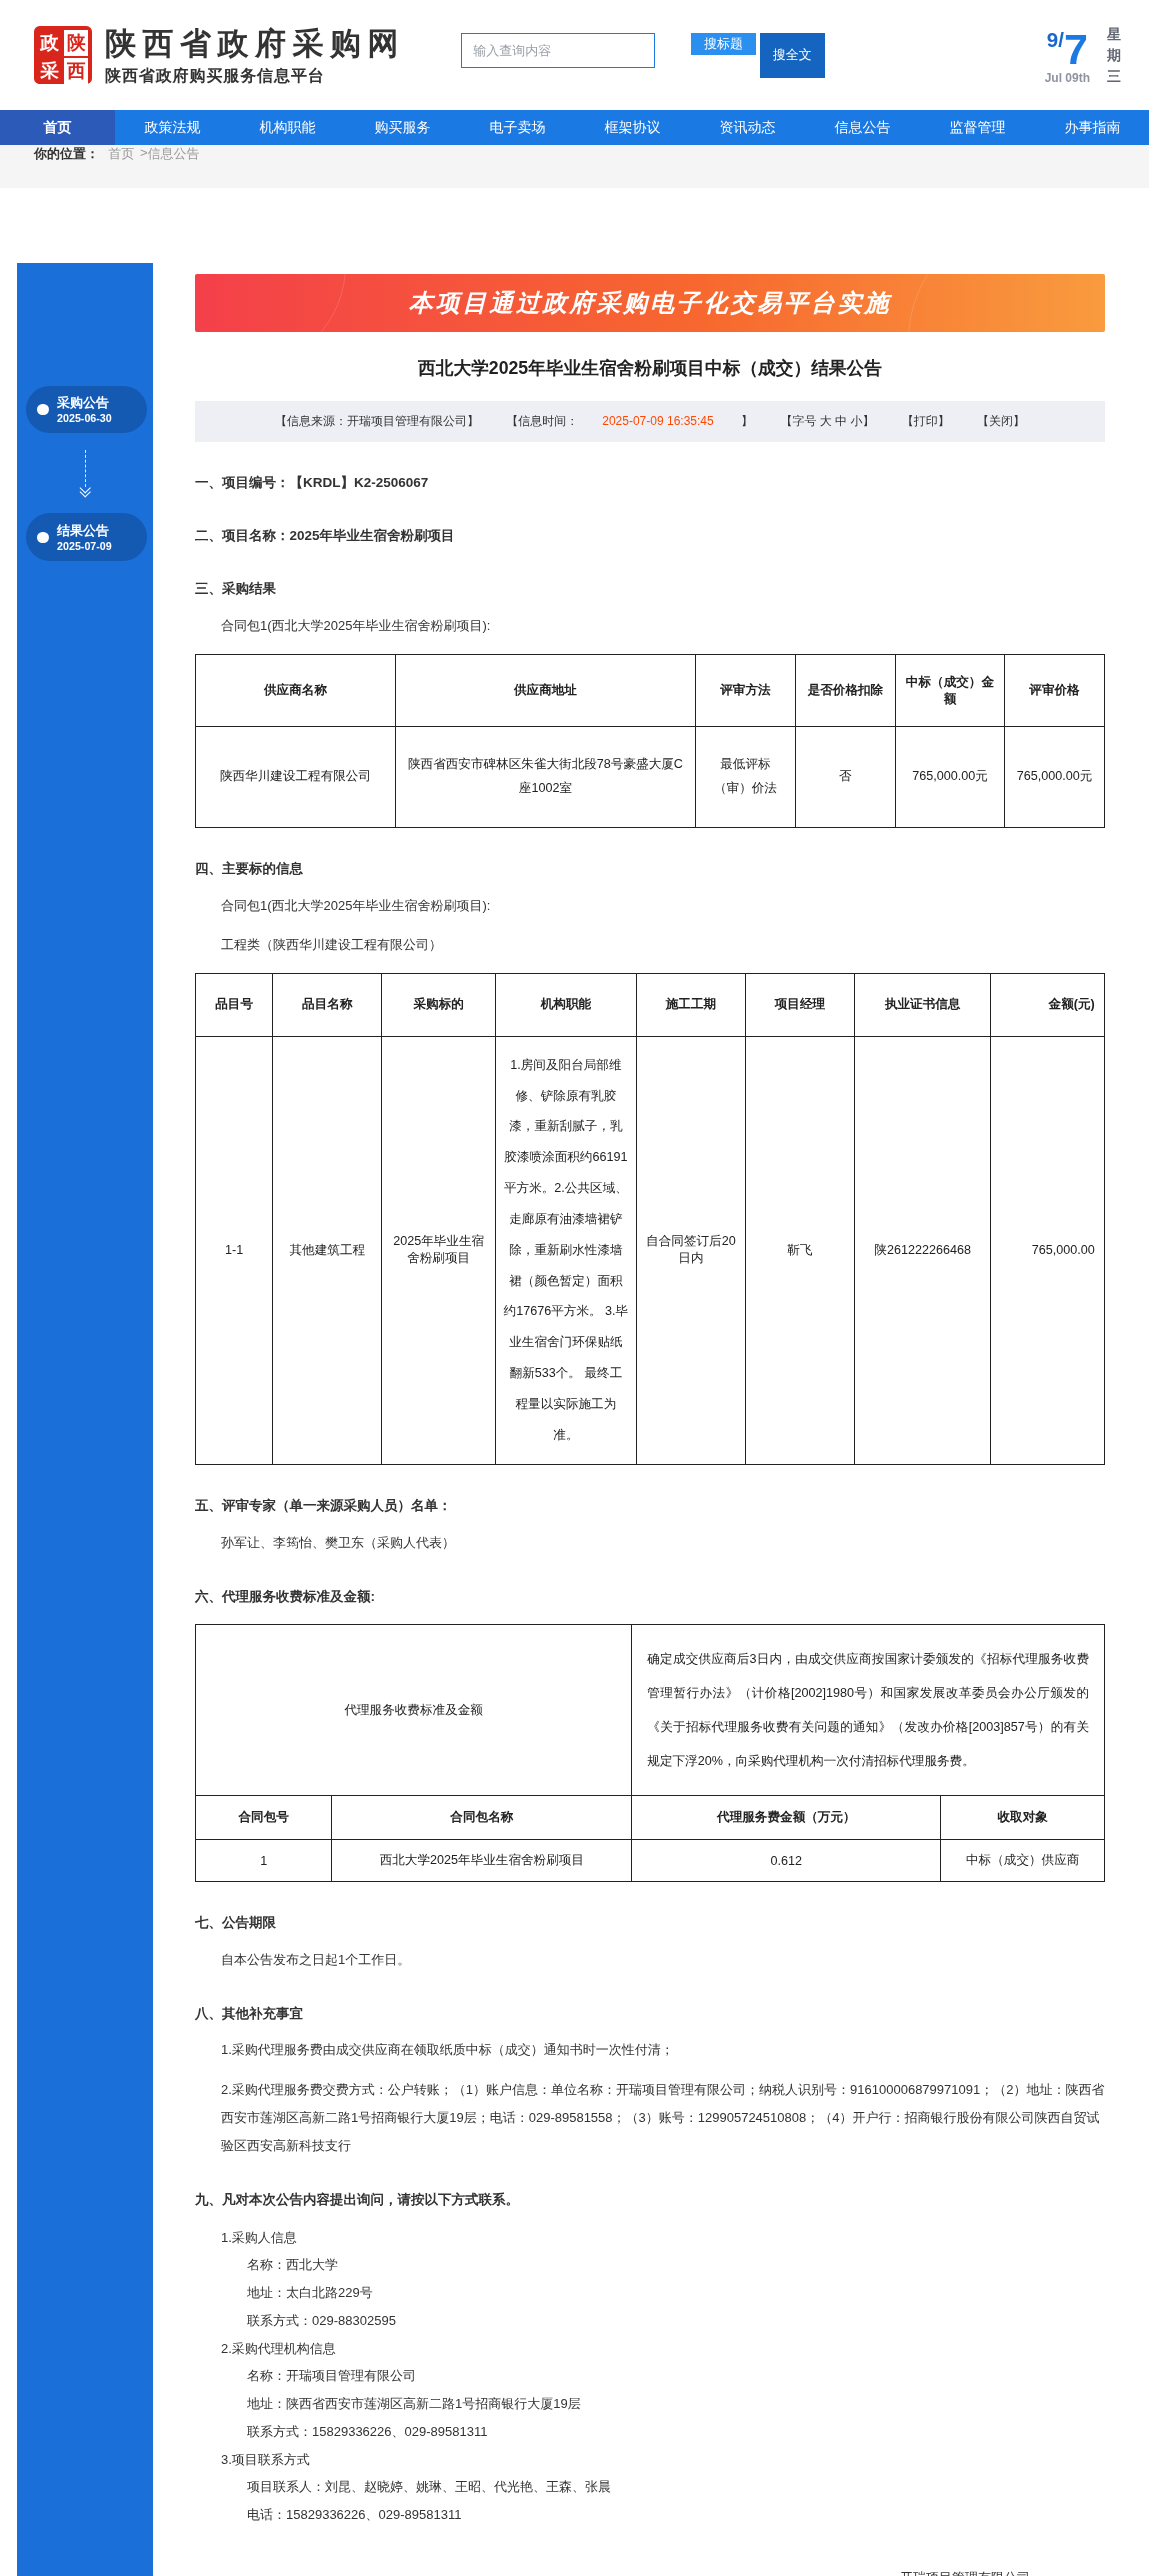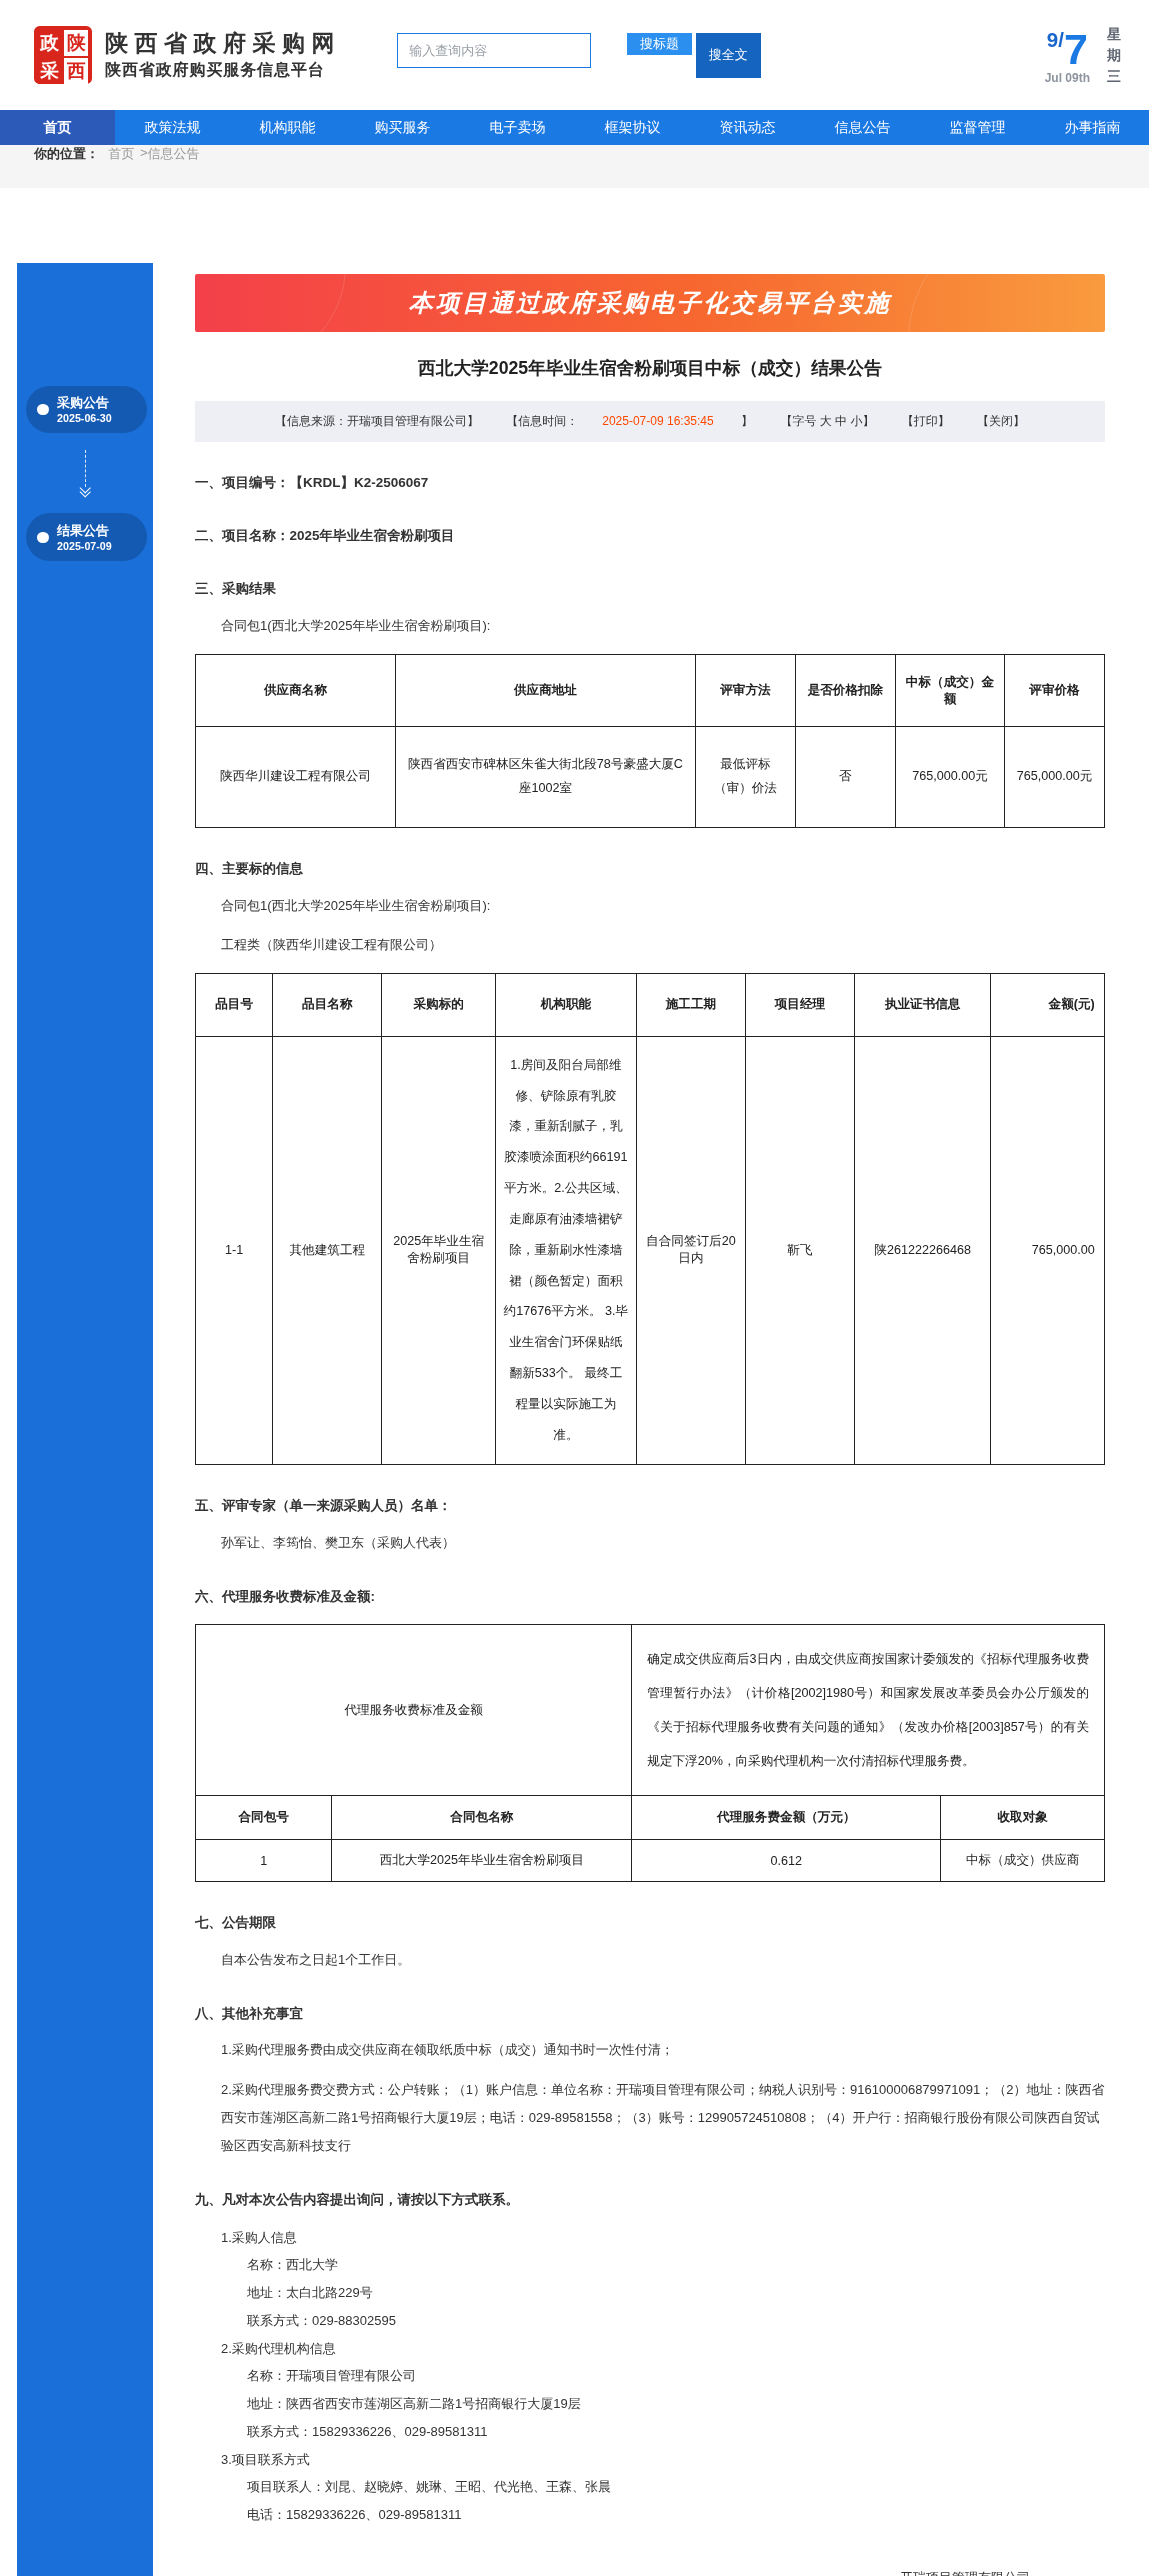--- a/index.html
+++ b/index.html
@@ -7,21 +7,21 @@
   body { font-family:"Liberation Sans","DejaVu Sans",sans-serif; color:#333; }
   .page { width:1150px; margin:0 auto; background:#fff; }
 
   
   .header { height:110px; display:flex; align-items:center; padding:0 26px 0 34px; }
   .logo { display:flex; align-items:center; gap:13px; cursor:pointer; }
   .seal { width:58px; height:58px; background:#d8261c; border-radius:5.6px; padding:3.7px; display:grid; grid-template-columns:1fr 1fr; grid-template-rows:1fr 1fr; gap:2.8px; }
   .seal span { display:flex; align-items:center; justify-content:center; font-weight:bold; font-size:18.6px; }
   .seal .sr { background:#d8261c; color:#fff; }
   .seal .sw { background:#fff; color:#d8261c; }
-  .site-titles .t1 { font-size:23px; font-weight:bold; letter-spacing:6.5px; color:#333; line-height:1.35; }
+  .site-titles .t1 { font-size:31px; font-weight:bold; letter-spacing:6.5px; color:#333; line-height:1.35; }
   .site-titles .t2 { font-size:16px; font-weight:bold; letter-spacing:0.9px; color:#333; line-height:1.4; }
   .searchbox { display:flex; margin-left:56px; }
   .searchbox input { width:194px; height:35px; border:1.9px solid #1b79e3; padding:0 11.2px; font-size:13px; color:#333; outline:none; }
   .searchbox input::placeholder { color:#9aa0a8; }
   .btn-s1 { height:22px; padding:0 13px; border:none; background:#2b8ff0; color:#fff; font-size:13px; cursor:pointer;margin-left:36px; }
   .btn-s2 { height:45px; padding:0 13px; border:none; background:#1464c0; color:#fff; font-size:13px; cursor:pointer; margin-left:3.7px; }
   .datebox { margin-left:auto; display:flex; align-items:center; gap:17px; }
   .date-num { text-align:center; }
   .date-num .small { font-size:20.5px; font-weight:bold; color:#1a66cc; vertical-align:17px; }
   .date-num .big { font-size:43px; font-weight:bold; color:#1b79e3; }

